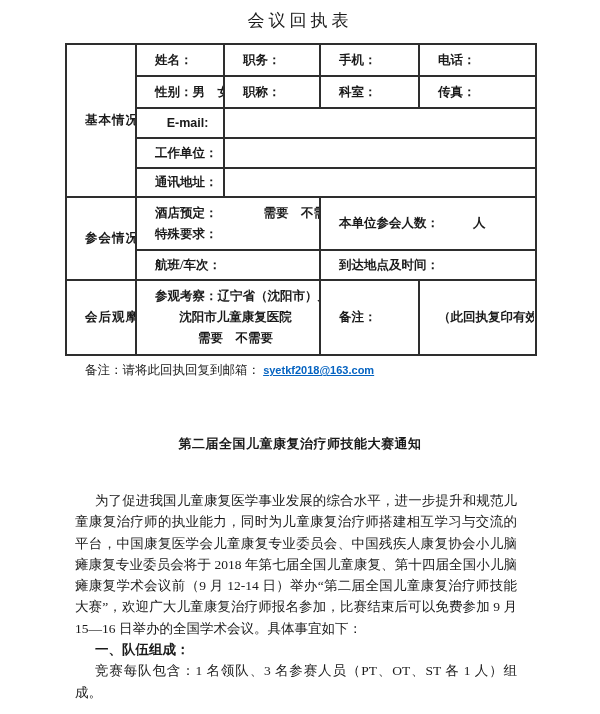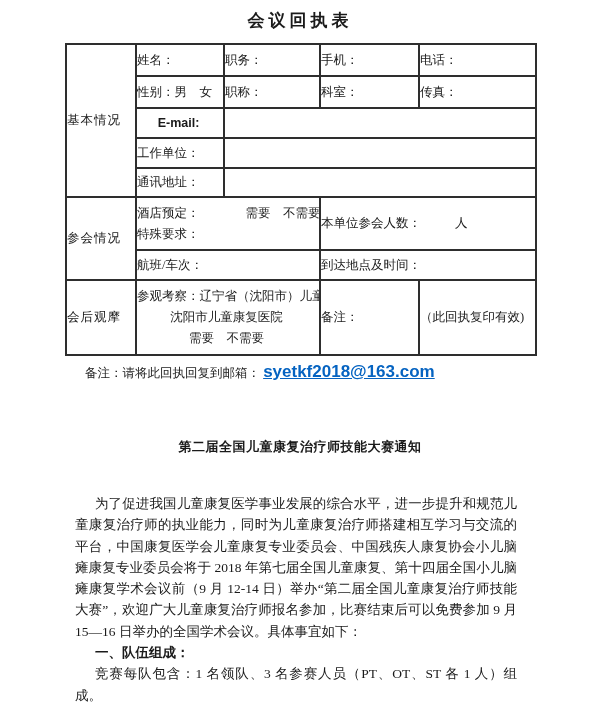--- a/index.html
+++ b/index.html
@@ -2,31 +2,31 @@
 <html><head>
 <meta charset="utf-8">
 <style>
   html,body{margin:0;padding:0;background:#ffffff;}
   .page{
     position:relative;width:600px;height:714px;background:#ffffff;
     font-family:"Liberation Serif","DejaVu Serif",serif;color:#1a1a1a;
     overflow:hidden;
   }
   .doc-title{
-    padding-top:9px;text-align:center;font-weight:bold;font-size:17px;
+    padding-top:9px;text-align:center;font-weight:normal;font-size:17px;
     letter-spacing:4px;
   }
   table.reply{
     border-collapse:collapse;table-layout:fixed;
     margin:11px 0 0 65px;width:470px;
   }
   table.reply td{
     border:2px solid #2e2e2e;font-size:12.5px;
-    padding:2px 3px 2px 0;vertical-align:middle;
-    overflow:hidden;white-space:nowrap;
+    padding:2px 3px 2px 18px;vertical-align:middle;
+    overflow:hidden;white-space:nowrap;font-weight:bold;
   }
   td.sec{text-align:left;padding:2px;letter-spacing:1px;white-space:nowrap;}
   .r1 td{height:26px}
   .r2 td{height:26px}
   .r3 td{height:24px}
   .r4 td{height:24px}
   .r5 td{height:23px}
   .r6 td{height:47px}
   .r7 td{height:24px}
   .r8 td{height:69px}
@@ -36,21 +36,21 @@
   .unit{margin-left:34px;}
   .visit-cell{white-space:normal;}
   .visit-cell .v1{text-align:left;line-height:21px;}
   .visit-cell .v2{text-align:center;line-height:21px;}
   .valid{padding-left:4px;letter-spacing:0;border-radius:16px;}
   .footnote{
     margin:6px 0 0 85px;font-size:12.5px;
   }
   .email-link{
     color:#0563C1;font-family:"Liberation Sans","DejaVu Sans",sans-serif;
-    font-weight:bold;font-size:17px;text-decoration:underline;
+    font-weight:bold;font-size:11px;text-decoration:underline;
   }
   .notice-title{
     margin-top:56px;text-align:center;font-weight:bold;font-size:13px;
     letter-spacing:0.5px;
   }
   .notice-body{
     margin:37px 83px 0 75px;font-size:13.5px;line-height:21.3px;
     text-align:justify;
   }
   .notice-body p{margin:0;padding:0;}

